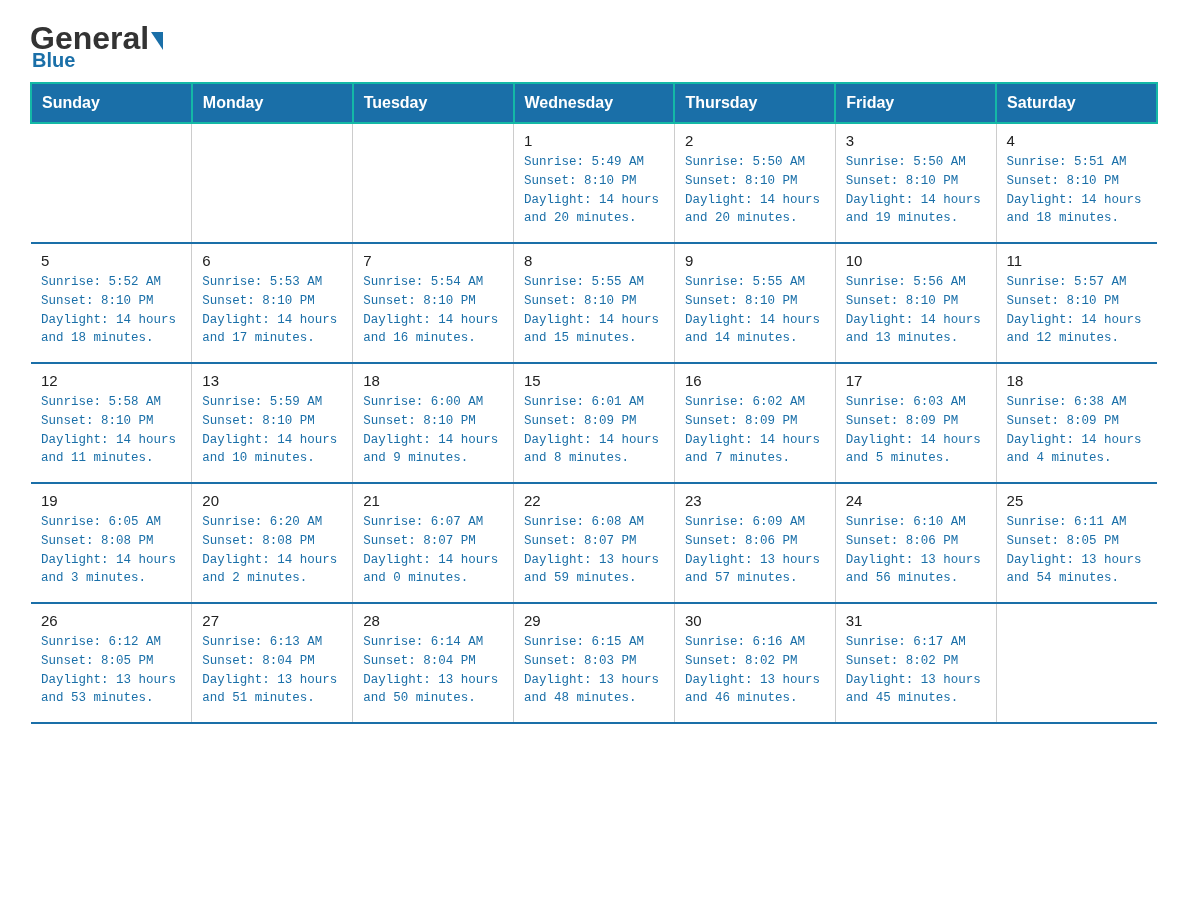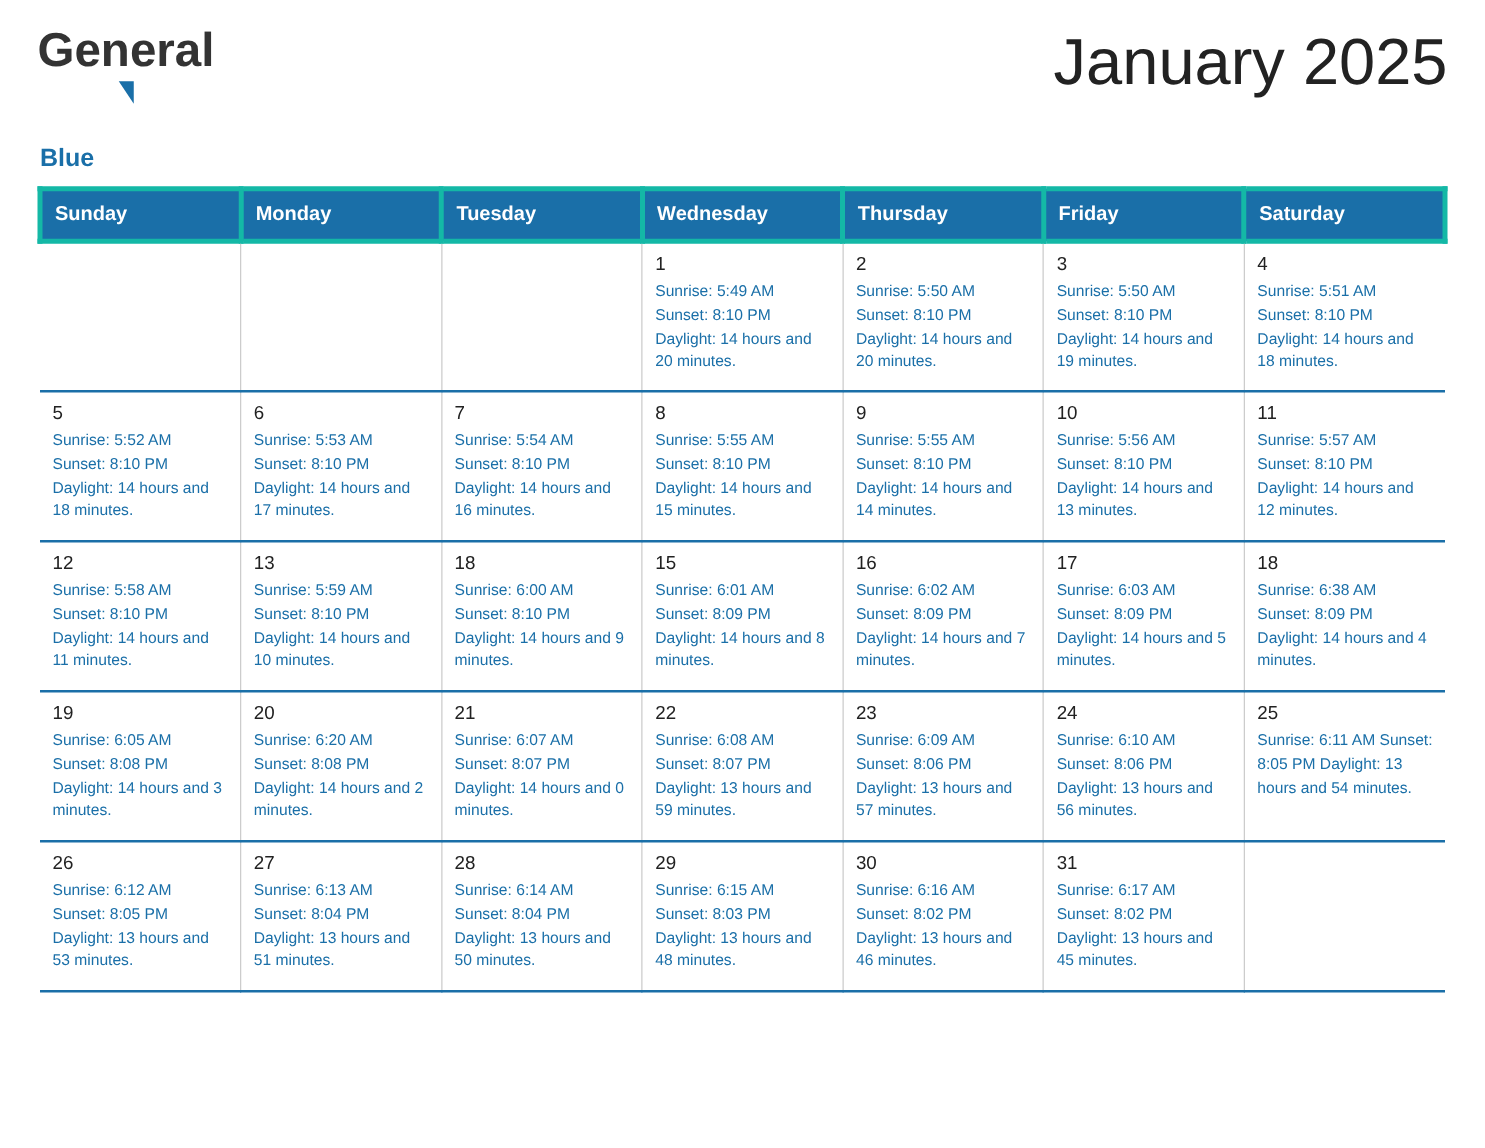--- a/index.html
+++ b/index.html
@@ -18,24 +18,23 @@
       margin-bottom: 10px;
     }
     .logo {
       display: flex;
       flex-direction: column;
       align-items: flex-start;
     }
     .logo-text {
       display: flex;
       align-items: center;
-      font-size: 38px;
+      font-size: 32px;
       font-weight: bold;
       color: #333;
-      flex-direction: column;
     }
     .logo-general { color: #333; }
     .logo-arrow {
       display: inline-block;
       width: 0;
       height: 0;
       border-left: 12px solid transparent;
       border-right: 0px solid transparent;
       border-top: 18px solid #1a6fa8;
       margin: 0 2px;
@@ -62,21 +61,21 @@
       border-collapse: collapse;
       margin-top: 10px;
     }
     .calendar-table thead tr th {
       background-color: #1a6fa8;
       color: #fff;
       font-size: 16px;
       font-weight: bold;
       padding: 10px 10px;
       text-align: left;
-      border: 4px solid #14b8a6;
+      border: 2px solid #14b8a6;
     }
     .calendar-table tbody tr {
       border-bottom: 2px solid #1a6fa8;
     }
     .calendar-table tbody tr td {
       vertical-align: top;
       padding: 8px 10px;
       font-size: 13px;
       color: #222;
       border-right: 1px solid #ccc;
@@ -91,39 +90,39 @@
       font-size: 15px;
       font-weight: normal;
       color: #222;
       margin-bottom: 4px;
       display: block;
     }
     .day-info {
       color: #1a6fa8;
       font-size: 12.5px;
       line-height: 1.5;
+      font-family: Liberation Mono, monospace;
     }
     .empty-cell { background: #fff; }
   </style>
 </head>
 <body>
 
 <div class="header">
   <div class="logo">
     <div class="logo-text">
       <span class="logo-general">General</span>
       <span class="logo-arrow"></span>
       <br>
     </div>
     <div style="margin-top:-8px; margin-left:2px;">
       <span class="logo-blue">Blue</span>
     </div>
   </div>
   <div class="title-section">
-    <div class="month-title">January 2025</div>
   </div>
 </div>
 
 <table class="calendar-table">
   <thead>
     <tr>
     <th>Sunday</th>
         <th>Monday</th>
         <th>Tuesday</th>
         <th>Wednesday</th>

